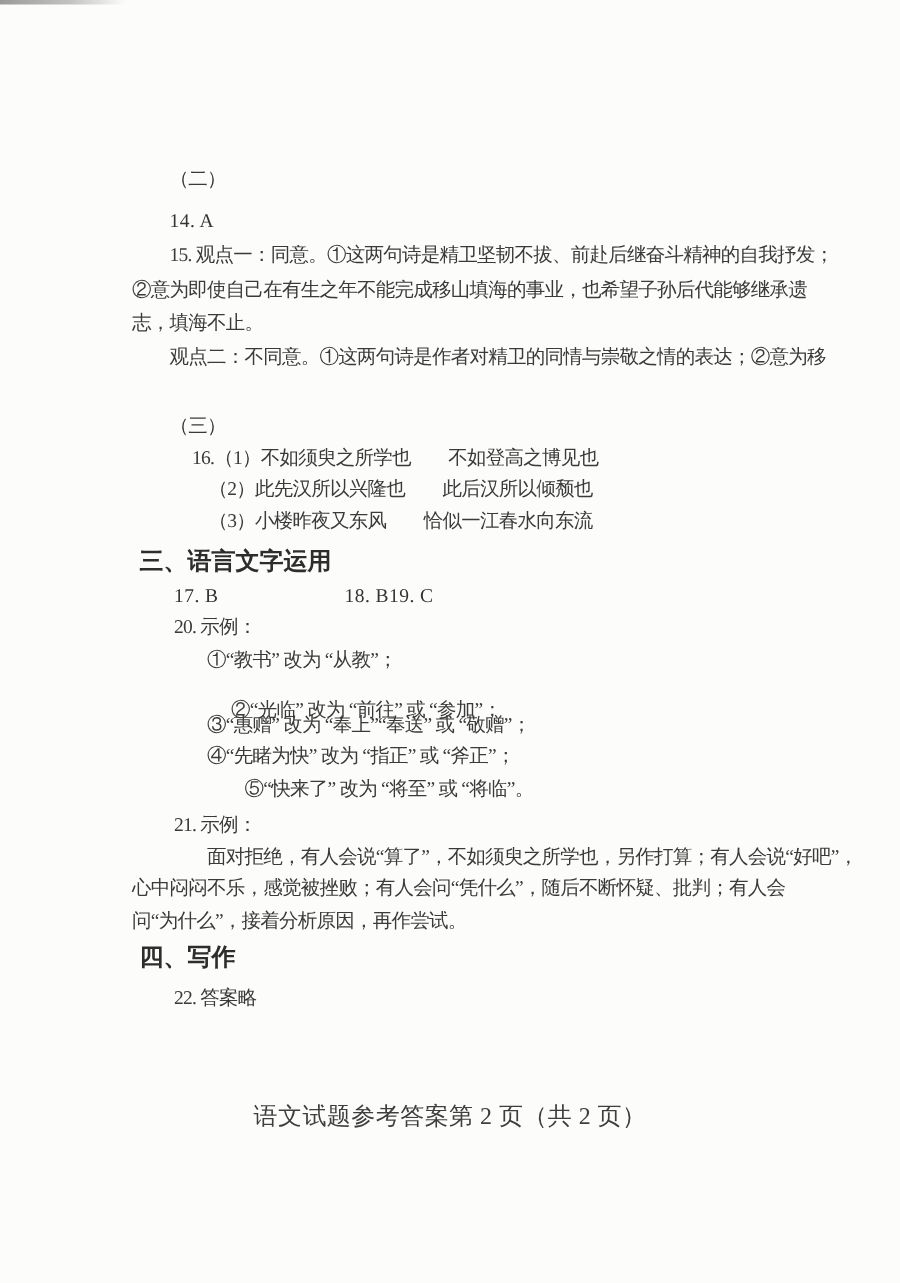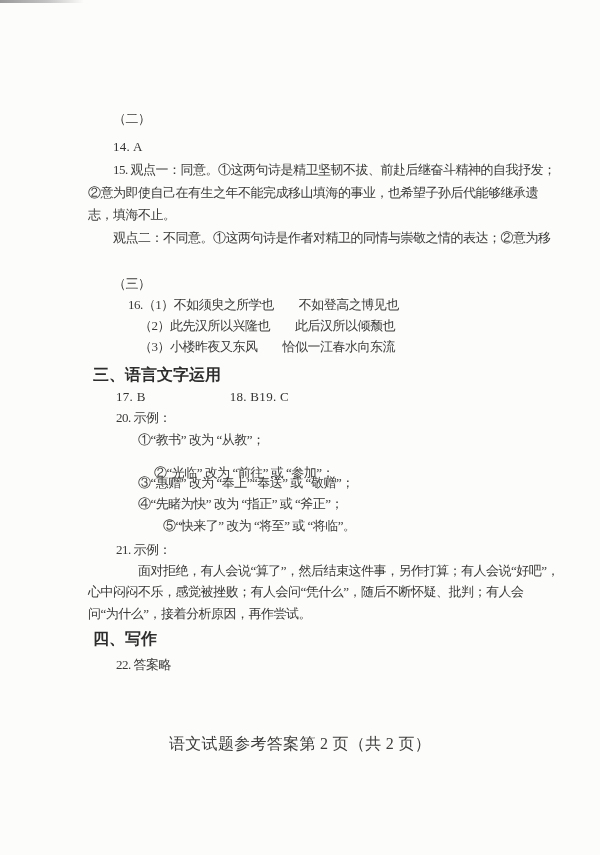--- a/index.html
+++ b/index.html
@@ -99,21 +99,21 @@
   </div>
 
   <div class="ln" id="q20-label">20. 示例：</div>
   <div class="ln" id="q20-item1">①“教书” 改为 “从教”；</div>
   <div class="ln" id="q20-item2">②“光临” 改为 “前往” 或 “参加”；</div>
   <div class="ln" id="q20-item3">③“惠赠” 改为 “奉上”“奉送” 或 “敬赠”；</div>
   <div class="ln" id="q20-item4">④“先睹为快” 改为 “指正” 或 “斧正”；</div>
   <div class="ln" id="q20-item5">⑤“快来了” 改为 “将至” 或 “将临”。</div>
 
   <div class="ln" id="q21-label">21. 示例：</div>
-  <div class="ln" id="q21-line1">面对拒绝，有人会说“算了”，然后结束这件事，另作打算；有人会说“好吧”，</div>
+  <div class="ln" id="q21-line1">面对拒绝，有人会说“算了”，不如须臾之所学也，另作打算；有人会说“好吧”，</div>
   <div class="ln" id="q21-line2">心中闷闷不乐，感觉被挫败；有人会问“凭什么”，随后不断怀疑、批判；有人会</div>
   <div class="ln" id="q21-line3">问“为什么”，接着分析原因，再作尝试。</div>
 
   <div class="ln h" id="section4-heading">四、写作</div>
 
   <div class="ln" id="answer-22">22. 答案略</div>
 
   <div id="page-footer">语文试题参考答案第 2 页（共 2 页）</div>
 
 </div>

